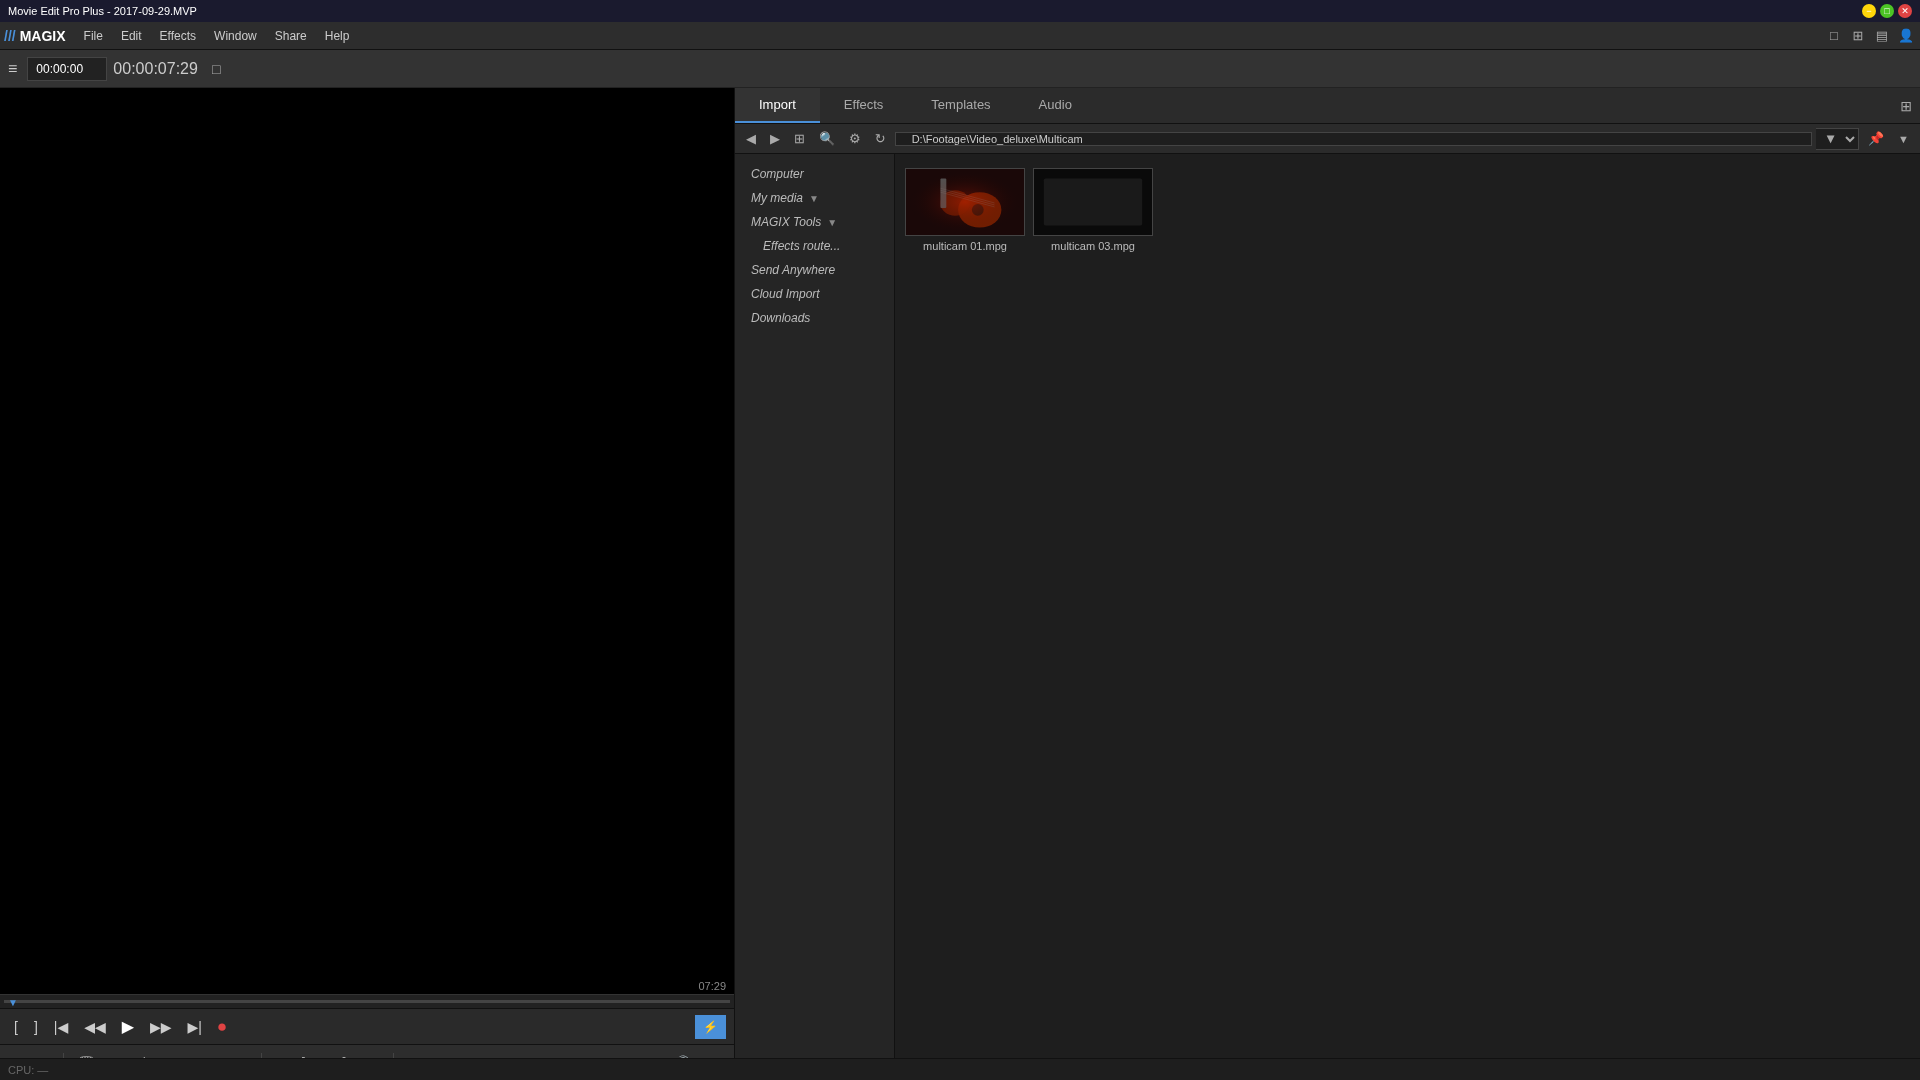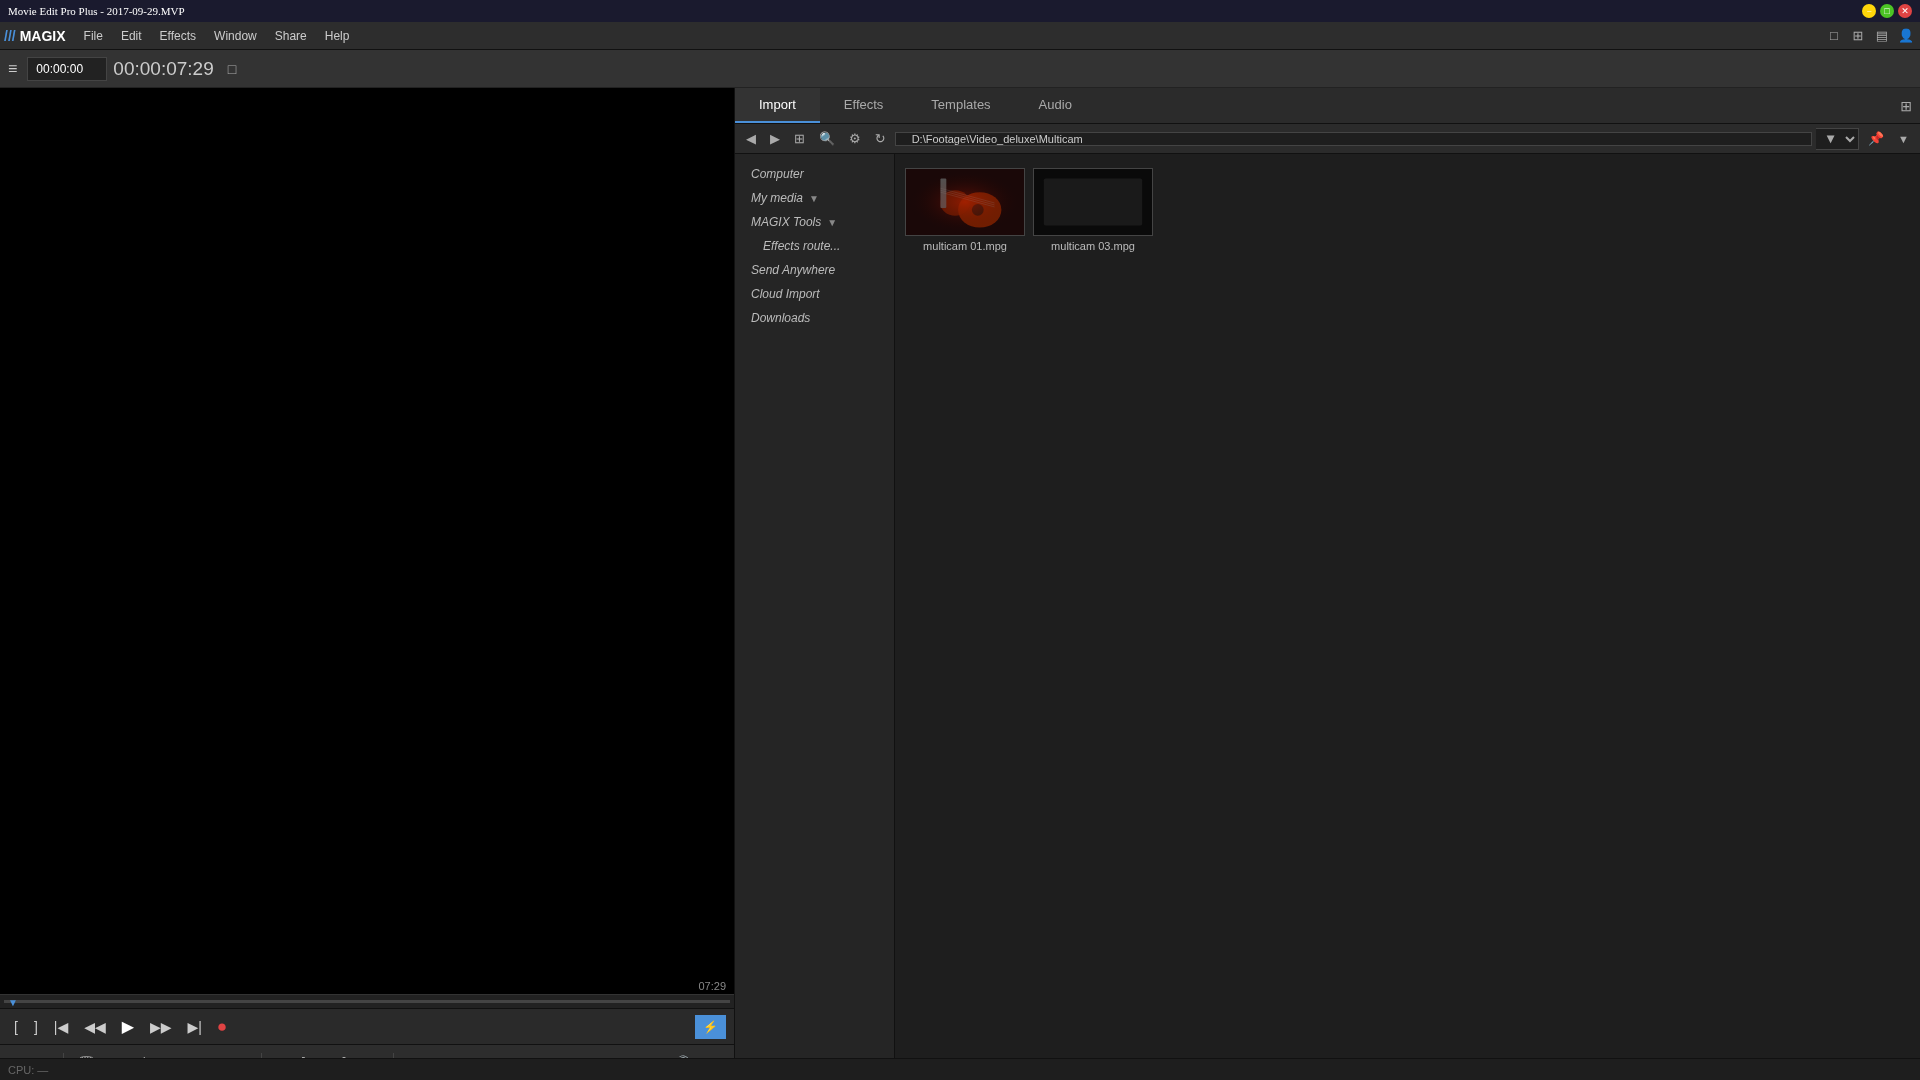--- a/index.html
+++ b/index.html
@@ -2,21 +2,21 @@
 <html><head>
   <meta charset="utf-8">
   <style>
     * { margin: 0; padding: 0; box-sizing: border-box; }
     body { width: 1920px; height: 1080px; background: #2b2b2b; font-family: Arial, sans-serif; font-size: 12px; color: #ccc; overflow: hidden; }
 
     
     #title-bar {
       width: 100%; height: 22px; background: #1a1a2e;
       display: flex; align-items: center; justify-content: space-between;
-      padding: 4px 8px; color: #fff; font-size: 11px; font-family: Liberation Serif, serif;
+      padding: 4px 8px; color: #fff; font-size: 11px;
     }
     #title-bar .win-controls { display: flex; gap: 4px; }
     #title-bar .win-btn { width: 14px; height: 14px; border-radius: 50%; display: flex; align-items: center; justify-content: center; font-size: 9px; cursor: pointer; }
     #title-bar .win-btn.min { background: #ffd60a; }
     #title-bar .win-btn.max { background: #4cc425; }
     #title-bar .win-btn.close { background: #e04343; }
 
     
     #menu-bar {
       width: 100%; height: 28px; background: #2d2d2d;
@@ -31,21 +31,21 @@
 
     
     #top-toolbar {
       width: 100%; height: 38px; background: #333;
       display: flex; align-items: center; padding: 0 8px; gap: 6px;
       border-bottom: 1px solid #222;
     }
     .hamburger-btn { font-size: 16px; color: #ccc; cursor: pointer; margin-right: 4px; }
     .time-display { color: #fff; background: #222; border: 1px solid #444; padding: 2px 8px; font-size: 12px; height: 24px; display: flex; align-items: center; width: 80px; }
     .project-date { color: #ccc; font-size: 13px; flex: 1; text-align: center; }
-    .playhead-time { color: #ccc; font-size: 19px; margin-right: 8px; }
+    .playhead-time { color: #ccc; font-size: 16px; margin-right: 8px; }
     .expand-btn { color: #aaa; cursor: pointer; font-size: 14px; }
 
     
     #main-layout {
       display: flex; width: 100%; height: calc(1080px - 22px - 28px - 38px);
     }
 
     
     #preview-panel {
       flex: 0 0 735px; display: flex; flex-direction: column;

